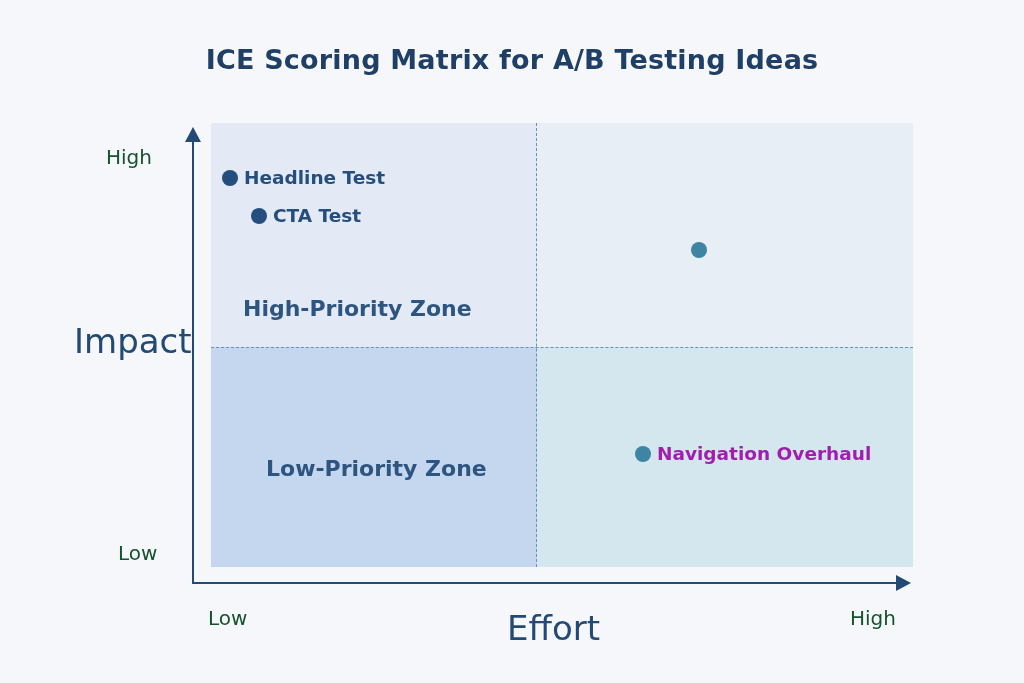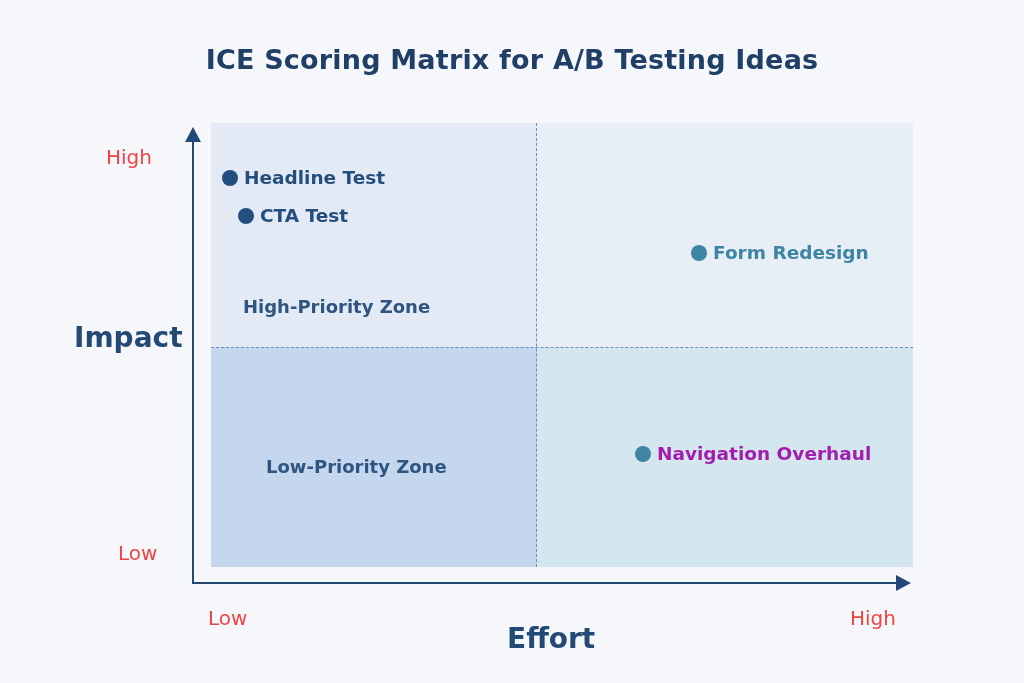--- a/index.html
+++ b/index.html
@@ -36,23 +36,23 @@
     border-bottom: 15px solid #234a75;
   }
   .x-axis {
     position: absolute; left: 192px; top: 582px; width: 705px; height: 2px; background: #234a75;
   }
   .x-arrow {
     position: absolute; left: 896px; top: 575px; width: 0; height: 0;
     border-top: 8px solid transparent; border-bottom: 8px solid transparent;
     border-left: 15px solid #234a75;
   }
-  .axis-tick { position: absolute; font-size: 20px; color: #ef4444; }
-  .axis-title { position: absolute; font-size: 28px; font-weight: bold; color: #234a75; }
-  .zone-label { position: absolute; font-size: 18px; font-weight: bold; color: #2d5580; }
+  .axis-tick { position: absolute; font-size: 20px; color: #14532d; }
+  .axis-title { position: absolute; font-size: 34px; font-weight: normal; color: #234a75; }
+  .zone-label { position: absolute; font-size: 22px; font-weight: bold; color: #2d5580; }
   .point { position: absolute; display: flex; align-items: center; font-size: 18.5px; font-weight: bold; }
   .dot { width: 16px; height: 16px; border-radius: 50%; margin-right: 6px; flex: none; }
 </style>
 </head>
 <body>
 
 <div class="title">ICE Scoring Matrix for A/B Testing Ideas</div>
 
 <div class="quad q-tl"></div>
 <div class="quad q-tr"></div>
@@ -65,33 +65,32 @@
 <div class="y-arrow"></div>
 <div class="x-axis"></div>
 <div class="x-arrow"></div>
 
 <div class="axis-tick" style="left:106px; top:145px;">High</div>
 <div class="axis-tick" style="left:118px; top:541px;">Low</div>
 <div class="axis-title" style="left:74px; top:321px;">Impact</div>
 
 <div class="axis-tick" style="left:208px; top:606px;">Low</div>
 <div class="axis-tick" style="left:850px; top:606px;">High</div>
-<div class="axis-title" style="left:507px; top:622px;">Effort</div>
+<div class="axis-title" style="left:507px; top:608px;">Effort</div>
 
 <div class="zone-label" style="left:243px; top:296px;">High-Priority Zone</div>
 <div class="zone-label" style="left:238px; top:456px;margin-left:28px;">Low-Priority Zone</div>
 
 <div class="point" style="left:222px; top:167px; color:#234e7d;">
   <span class="dot" style="background:#234e7d;"></span>
   <span>Headline Test</span>
 </div>
-<div class="point" style="left:238px; top:205px; color:#234e7d;">
+<div class="point" style="left:251px; top:205px; color:#234e7d;">
   <span class="dot" style="background:#234e7d;"></span>
   <span>CTA Test</span>
 </div>
 <div class="point" style="left:691px; top:242px; color:#3d85a3;">
   <span class="dot" style="background:#3d85a3;"></span>
-  <span>Form Redesign</span>
 </div>
 <div class="point" style="left:635px; top:443px; color:#a21caf;">
   <span class="dot" style="background:#3d85a3;"></span>
   <span>Navigation Overhaul</span>
 </div>
 
 </body></html>

